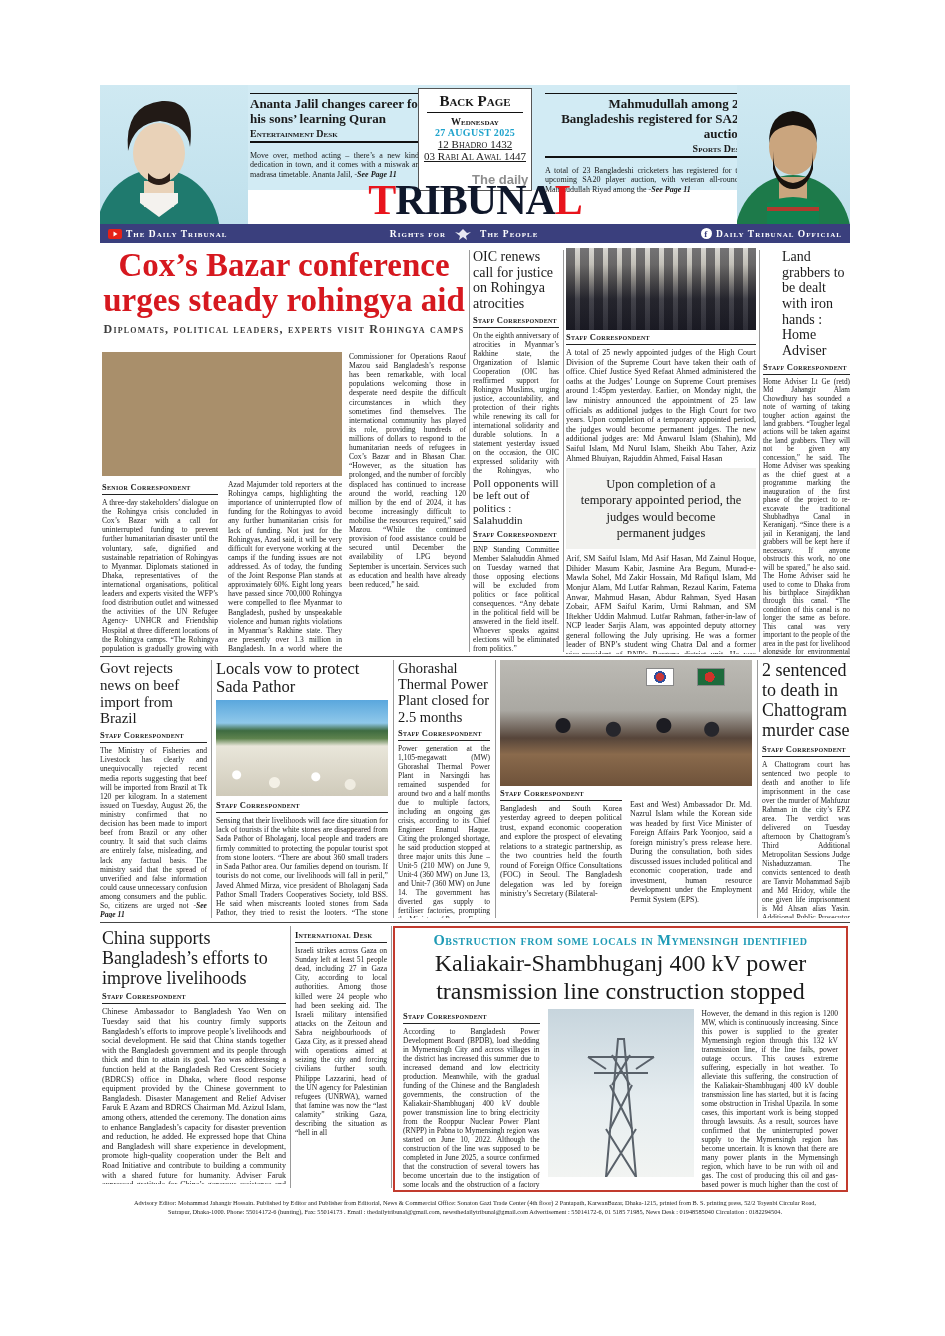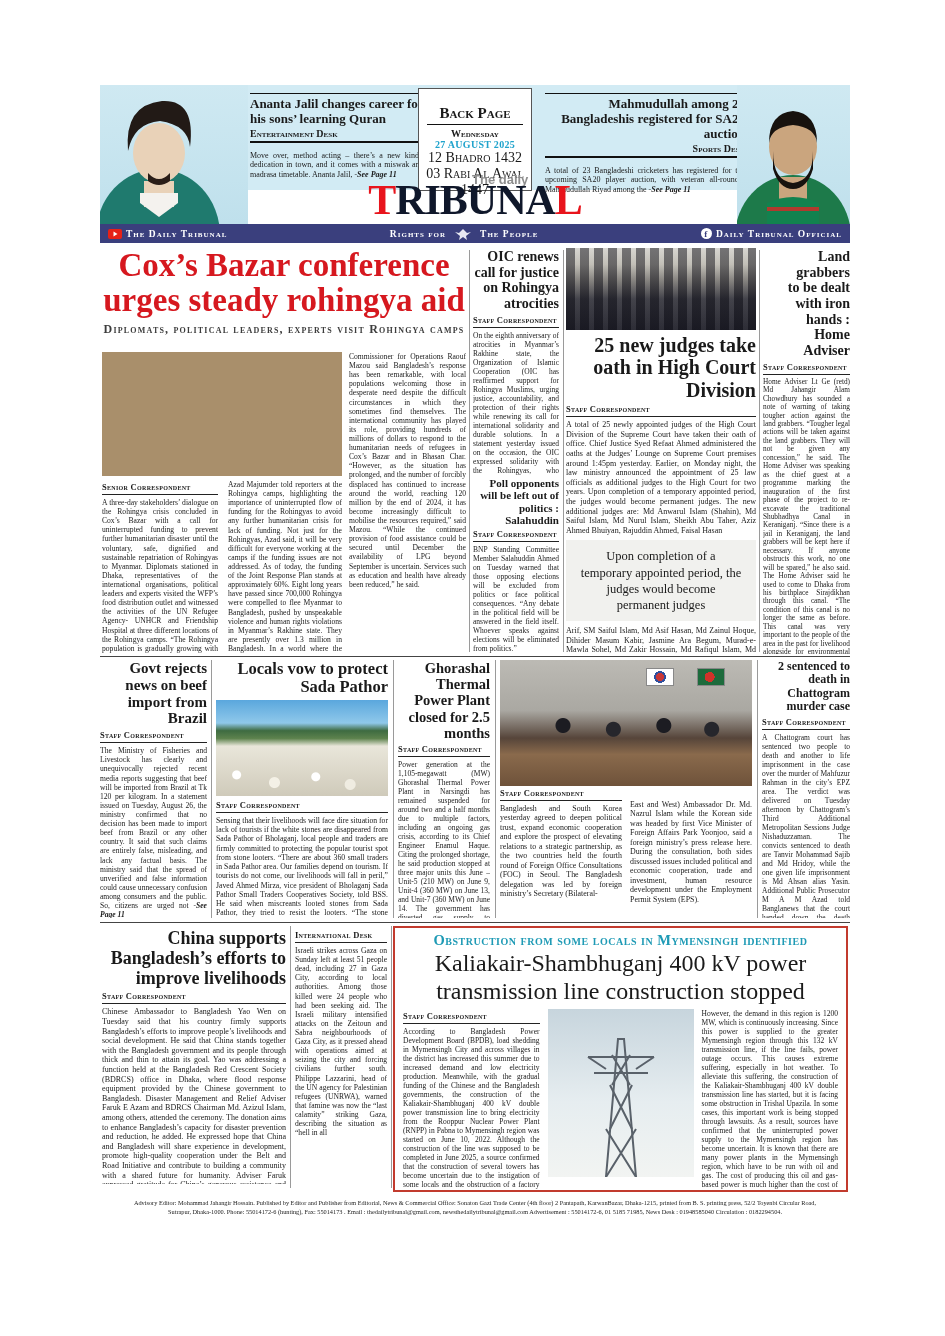--- a/index.html
+++ b/index.html
@@ -12,34 +12,34 @@
   .navtxt{color:#fff;font-variant:small-caps;font-weight:bold;font-size:9.5px;letter-spacing:1px;}
   .navcenter{display:flex;align-items:center;gap:8px;}
   .photo{position:absolute;overflow:hidden;}
   .tagline{position:absolute;left:472px;top:172px;font-family:"Liberation Sans",sans-serif;
            font-weight:bold;font-size:13px;color:#8e8e8e;}
   .masthead{position:absolute;left:300px;top:183px;width:350px;text-align:center;
             font-weight:bold;font-size:42px;line-height:.85;letter-spacing:-1px;}
   .masthead .red{color:#e8141c;}
   .datebox{position:absolute;left:418px;top:88px;width:114px;height:103px;background:#fff;
            border:1px solid #555;text-align:center;padding-top:4px;box-sizing:border-box;}
-  .db-title{font-variant:small-caps;font-weight:bold;font-size:15px;margin-top:12px;}
+  .db-title{font-variant:small-caps;font-weight:bold;font-size:15px;}
   .db-rule{border-top:1.5px solid #111;margin:2px 8px 3px;}
   .db-day{font-variant:small-caps;font-weight:bold;font-size:10px;}
   .db-date{font-weight:bold;font-size:10px;color:#1fa3cc;letter-spacing:.3px;}
-  .db-cal{font-variant:small-caps;font-size:14px;}
+  .db-cal{font-variant:small-caps;font-size:11px;text-decoration:underline;}
   .teaser{position:absolute;top:93px;}
   .t-rule{border-top:1.5px solid #111;}
   .t-title{font-weight:bold;font-size:13px;line-height:1.15;margin:3px 0 1px;}
   .t-desk{font-variant:small-caps;font-weight:bold;font-size:10px;}
   .t-rule2{border-top:2px solid #111;margin:2px 0 3px;}
   .t-snip{font-size:8px;line-height:1.2;text-align:justify;}
   .see{font-weight:bold;font-style:italic;}
   
-  .hl{text-align:right;font-weight:700;line-height:1.12;margin:0 0 3px;}
+  .hl{text-align:left;font-weight:400;line-height:1.12;margin:0 0 3px;}
   .byline{font-variant:small-caps;font-weight:bold;font-size:8.5px;letter-spacing:.3px;
           border-bottom:1px solid #222;padding-bottom:2px;margin:2px 0 3px;}
   .body{font-size:7.8px;line-height:1.2;text-align:justify;margin:0;}
   .vrule{position:absolute;width:1px;background:#9a9a9a;}
   .hrule{position:absolute;height:1px;background:#444;left:100px;width:750px;}
   .abs{position:absolute;box-sizing:border-box;overflow:hidden;}
   .lead-hl{color:#d6181f;font-weight:bold;font-size:33px;line-height:1.06;text-align:center;margin:0;}
   .lead-kicker{font-variant:small-caps;font-weight:bold;font-size:12px;letter-spacing:1.2px;
                color:#3c3c3c;text-align:center;margin-top:4px;}
   .quotebox{background:#f1f1ee;text-align:center;font-size:12.5px;line-height:1.3;
@@ -192,21 +192,20 @@
   </div>
 
   <div class="abs" style="left:473px;top:477px;width:86px;height:178px;">
     <h2 class="hl" style="font-size:11px;">Poll opponents will be left out of politics : Salahuddin</h2>
     <div class="byline">Staff Correspondent</div>
     <p class="body" style="font-size:7.5px;"><span>BNP Standing Committee Member Salahuddin Ahmed on Tuesday warned that those opposing elections will be excluded from politics or face political consequences. “Any debate in the political field will be answered in the field itself. Whoever speaks against elections will be eliminated from politics.”</span> </p>
   </div>
 
   <div class="abs" style="left:566px;top:248px;width:190px;height:406px;">
     <div class="photo ph-judges" style="position:relative;width:190px;height:82px;"></div>
-    <h2 class="hl" style="font-size:20px;margin-top:4px;">25 new judges take oath in High Court Division</h2>
     <div class="byline">Staff Correspondent</div>
     <p class="body" style="font-size:8px;">A total of 25 newly appointed judges of the High Court Division of the Supreme Court have taken their oath of office. Chief Justice Syed Refaat Ahmed administered the oaths at the Judges’ Lounge on Supreme Court premises around 1:45pm yesterday. Earlier, on Monday night, the law ministry announced the appointment of 25 law officials as additional judges to the High Court for two years. Upon completion of a temporary appointed period, the judges would become permanent judges. The new additional judges are: Md Anwarul Islam (Shahin), Md Saiful Islam, Md Nurul Islam, Sheikh Abu Taher, Aziz Ahmed Bhuiyan, Rajuddin Ahmed, Faisal Hasan</p>
     <div class="quotebox">Upon completion of a temporary appointed period, the judges would become permanent judges</div>
     <p class="body" style="font-size:8px;"><span>Arif, SM Saiful Islam, Md Asif Hasan, Md Zainul Hoque, Dihider Masum Kabir, Jasmine Ara Begum, Murad-e-Mawla Sohel, Md Zakir Hossain, Md Rafiqul Islam, Md Monjur Alam, Md Lutfar Rahman, Rezaul Karim, Fatema Anwar, Mahmud Hasan, Abdur Rahman, Syed Hasan Zobair, AFM Saiful Karim, Urmi Rahman, and SM Iftekher Uddin Mahmud. Lutfar Rahman, father-in-law of NCP leader Sarjis Alam, was appointed deputy attorney general following the July uprising. He was a former leader of BNP’s student wing Chatra Dal and a former vice-president of BNP’s Barguna district unit. He was appointed as deputy</span> </p>
   </div>
 
   <div class="abs" style="left:763px;top:249px;width:87px;height:405px;">
     <h2 class="hl" style="font-size:14px;margin-left:19px;">Land grabbers to be dealt with iron hands : Home Adviser</h2>
     <div class="byline">Staff Correspondent</div>
     <p class="body" style="font-size:7.3px;line-height:1.16;"><span>Home Adviser Lt Ge (retd) Md Jahangir Alam Chowdhury has sounded a note of warning of taking tougher action against the land grabbers. “Tougher legal actions will be taken against the land grabbers. They will not be given any concession,” he said. The Home Adviser was speaking as the chief guest at a programme marking the inauguration of the first phase of the project to re-excavate the traditional Shubhadhya Canal in Keraniganj. “Since there is a jail in Keraniganj, the land grabbers will be kept here if necessary. If anyone obstructs this work, no one will be spared,” he also said. The Home Adviser said he used to come to Dhaka from his birthplace Sirajdikhan through this canal. “The condition of this canal is no longer the same as before. This canal was very important to the people of the area in the past for livelihood alongside for environmental balance and for agricultural use,” he said. But over the time, some local land grabbers have gradually destroyed the effectiveness of the canal, he said.</span> <span class="see">-See Page 11</span></p>
@@ -247,21 +246,21 @@
         <div class="byline">Staff Correspondent</div>
         <p class="body" style="font-size:7.9px;">Bangladesh and South Korea yesterday agreed to deepen political trust, expand economic cooperation and explore the prospect of elevating relations to a strategic partnership, as the two countries held the fourth round of Foreign Office Consultations (FOC) in Seoul. The Bangladesh delegation was led by foreign ministry’s Secretary (Bilateral-</p>
       </div>
       <div style="width:122px;">
         <p class="body" style="font-size:7.9px;margin-top:14px;"><span>East and West) Ambassador Dr. Md. Nazrul Islam while the Korean side was headed by first Vice Minister of Foreign Affairs Park Yoonjoo, said a foreign ministry’s press release here. During the consultation, both sides discussed issues included political and economic cooperation, trade and investment, human resource development under the Employment Permit System (EPS).</span> </p>
       </div>
     </div>
   </div>
 
   <div class="abs" style="left:762px;top:660px;width:88px;height:258px;">
-    <h2 class="hl" style="font-size:12px;">2 sentenced to death in Chattogram murder case</h2>
+    <h2 class="hl" style="font-size:18px;">2 sentenced to death in Chattogram murder case</h2>
     <div class="byline">Staff Correspondent</div>
     <p class="body" style="font-size:7.5px;"><span>A Chattogram court has sentenced two people to death and another to life imprisonment in the case over the murder of Mahfuzur Rahman in the city’s EPZ area. The verdict was delivered on Tuesday afternoon by Chattogram’s Third Additional Metropolitan Sessions Judge Nishaduzzaman. The convicts sentenced to death are Tanvir Mohammad Sajib and Md Hridoy, while the one given life imprisonment is Md Ahsan alias Yasin. Additional Public Prosecutor M A M Azad told Banglanews that the court handed down the death penalty to Sajib and Hridoy after the</span> </p>
   </div>
 
   <div class="hrule" style="top:922px;"></div>
   <div class="vrule" style="left:290px;top:926px;height:262px;"></div>
   <div class="vrule" style="left:391px;top:926px;height:262px;"></div>
 
   <div class="abs" style="left:102px;top:928px;width:184px;height:256px;">
     <h2 class="hl" style="font-size:18px;">China supports Bangladesh’s efforts to improve livelihoods</h2>

